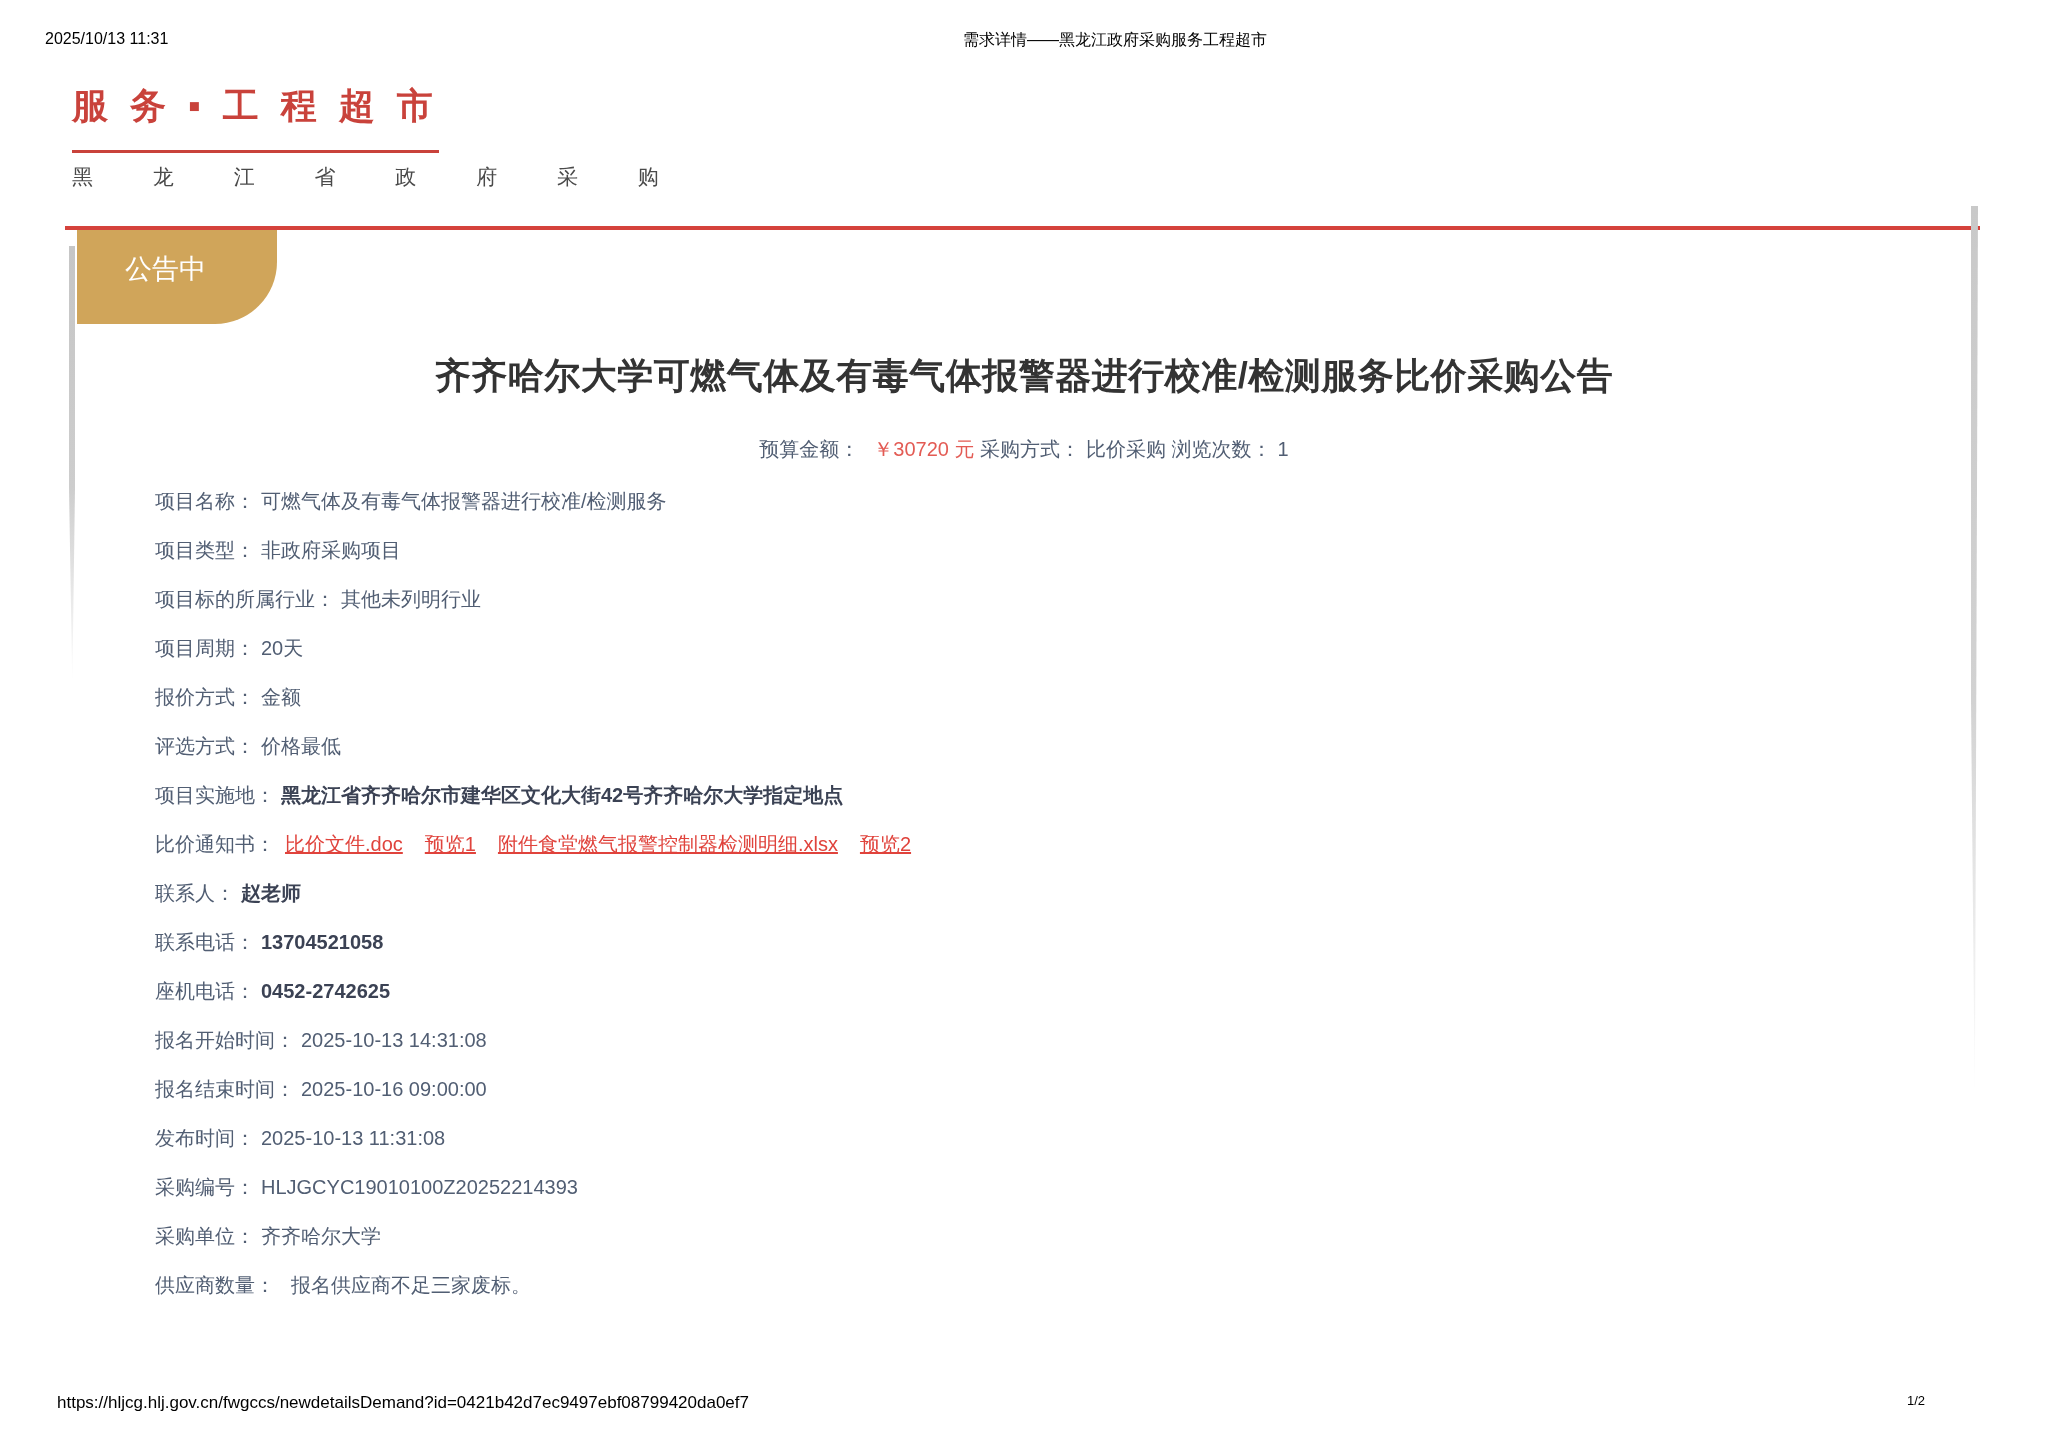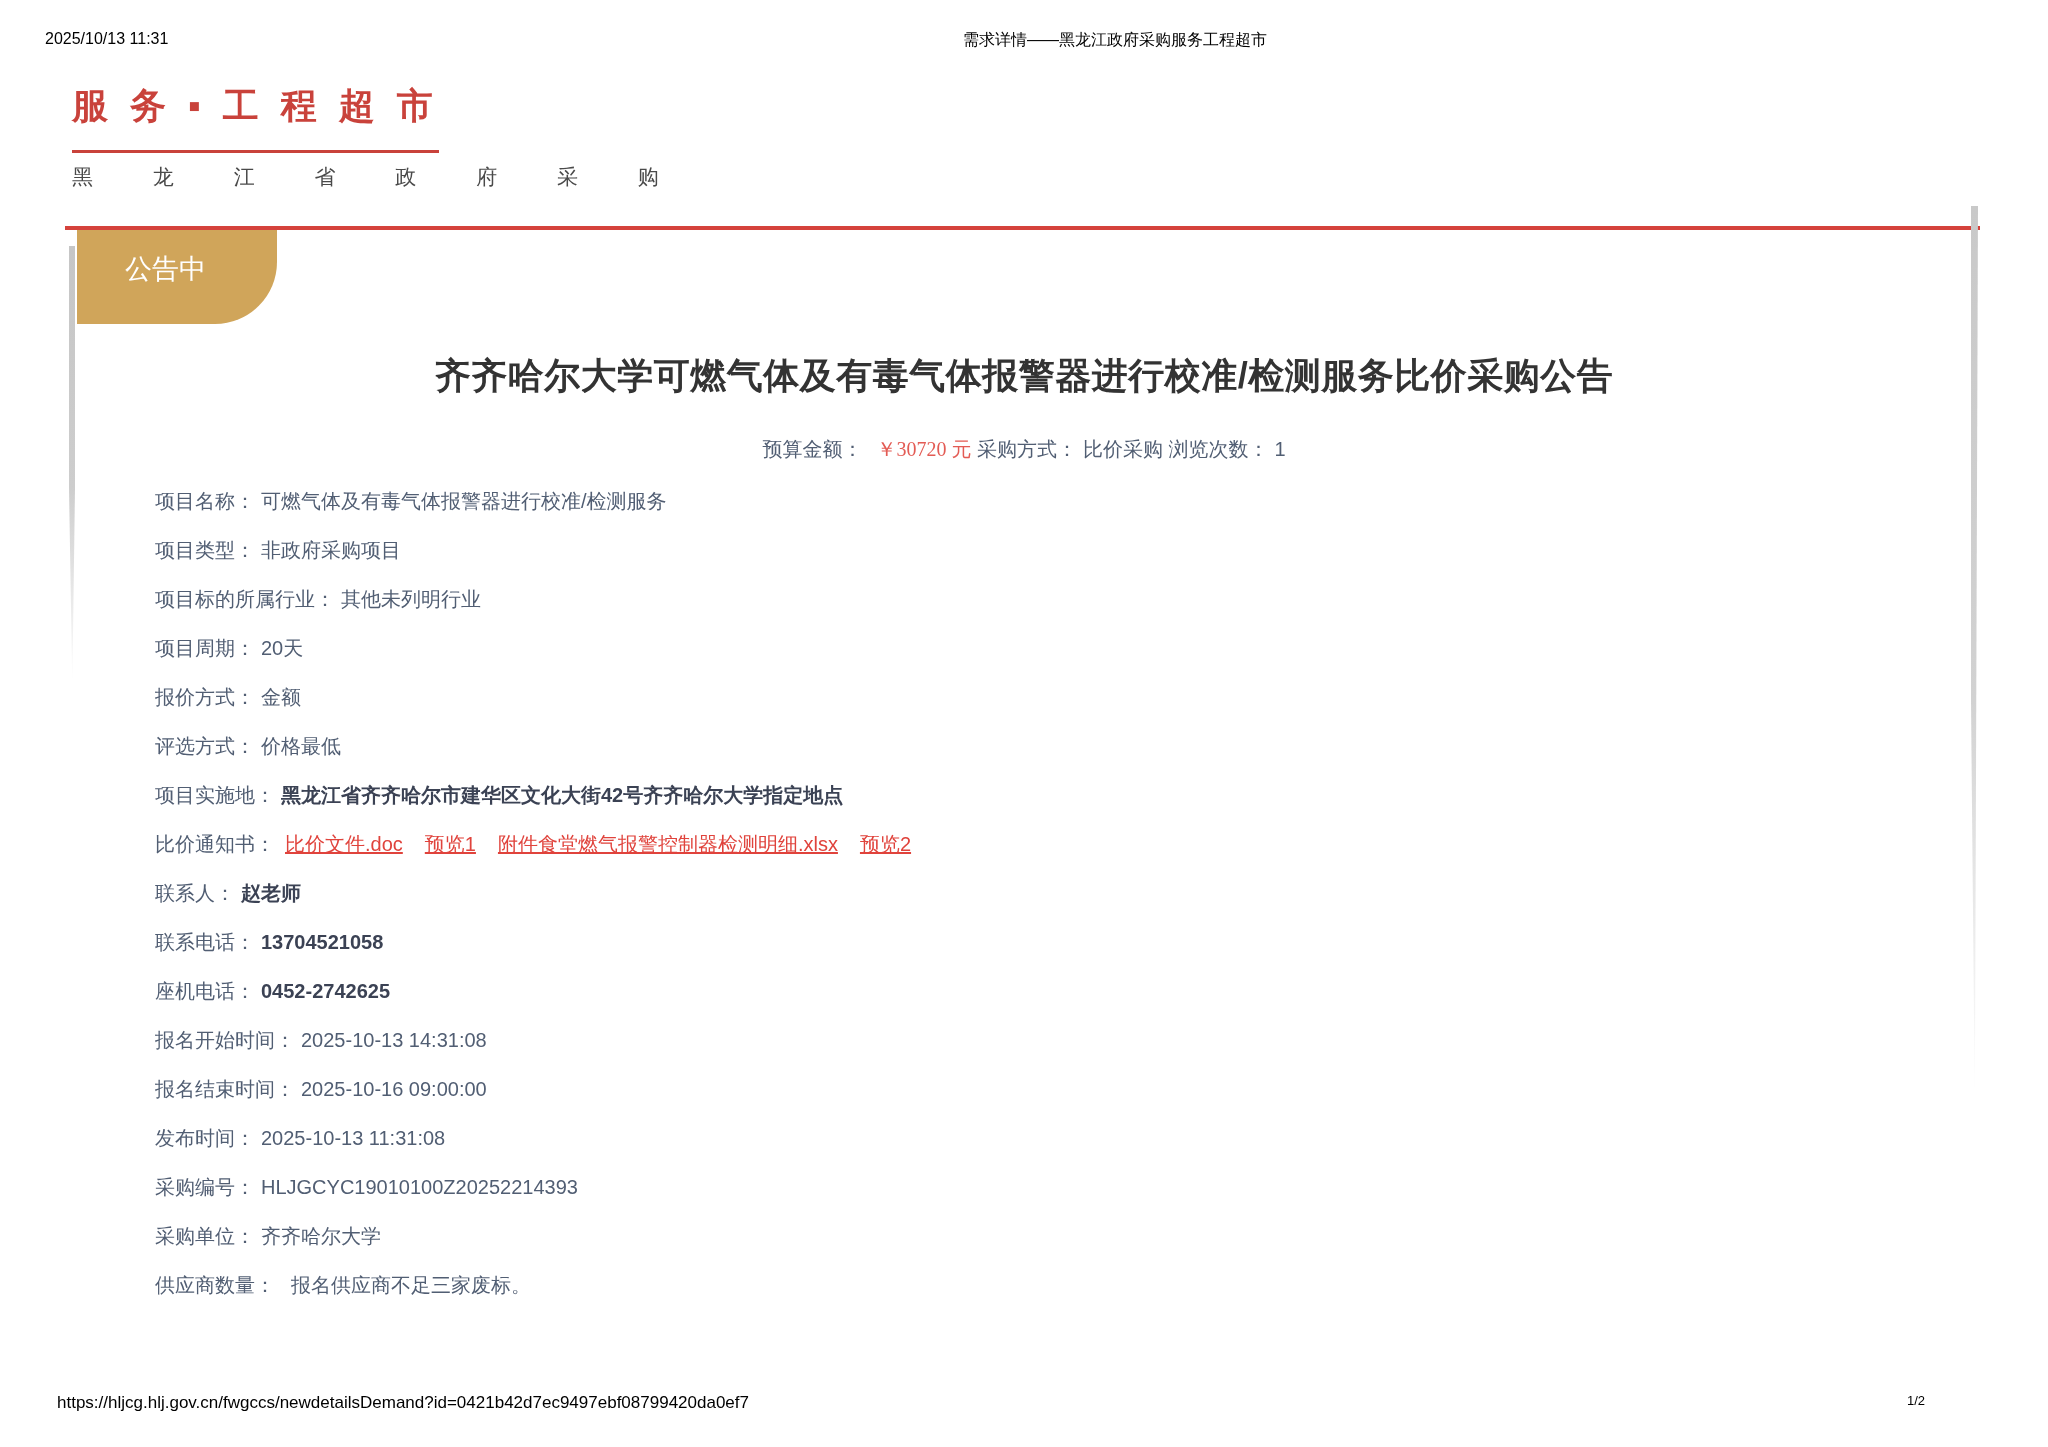--- a/index.html
+++ b/index.html
@@ -45,21 +45,21 @@
   }
 
   
   .ann-title{
     position:absolute;left:0;top:352px;width:2048px;text-align:center;
     font-size:36px;font-weight:700;color:#333;letter-spacing:0.5px;margin:0;
   }
 
   
   .meta{position:absolute;left:0;top:436px;width:2048px;text-align:center;font-size:20px;color:var(--label-blue,#515e73);}
-  .meta .price{color:var(--price-red,#e35b54);margin-left:14px;font-family:Liberation Serif, serif;}
+  .meta .price{color:var(--price-red,#e35b54);margin-left:14px;}
   .meta .mgroup{}
   .meta .mvalue{margin-left:6px;}
 
   
   .fields{position:absolute;left:155px;top:488px;width:1800px;font-size:20px;color:var(--label-blue,#515e73);}
   .row{min-height:26px;line-height:26px;margin-bottom:23px;}
   .flabel{color:var(--label-blue,#515e73);}
   .fvalue{margin-left:6px;}
   .fvalue.bold{font-weight:700;color:var(--bold-dark,#3b4254);text-align:center;}
   .fvalue.gap{margin-left:16px;}

